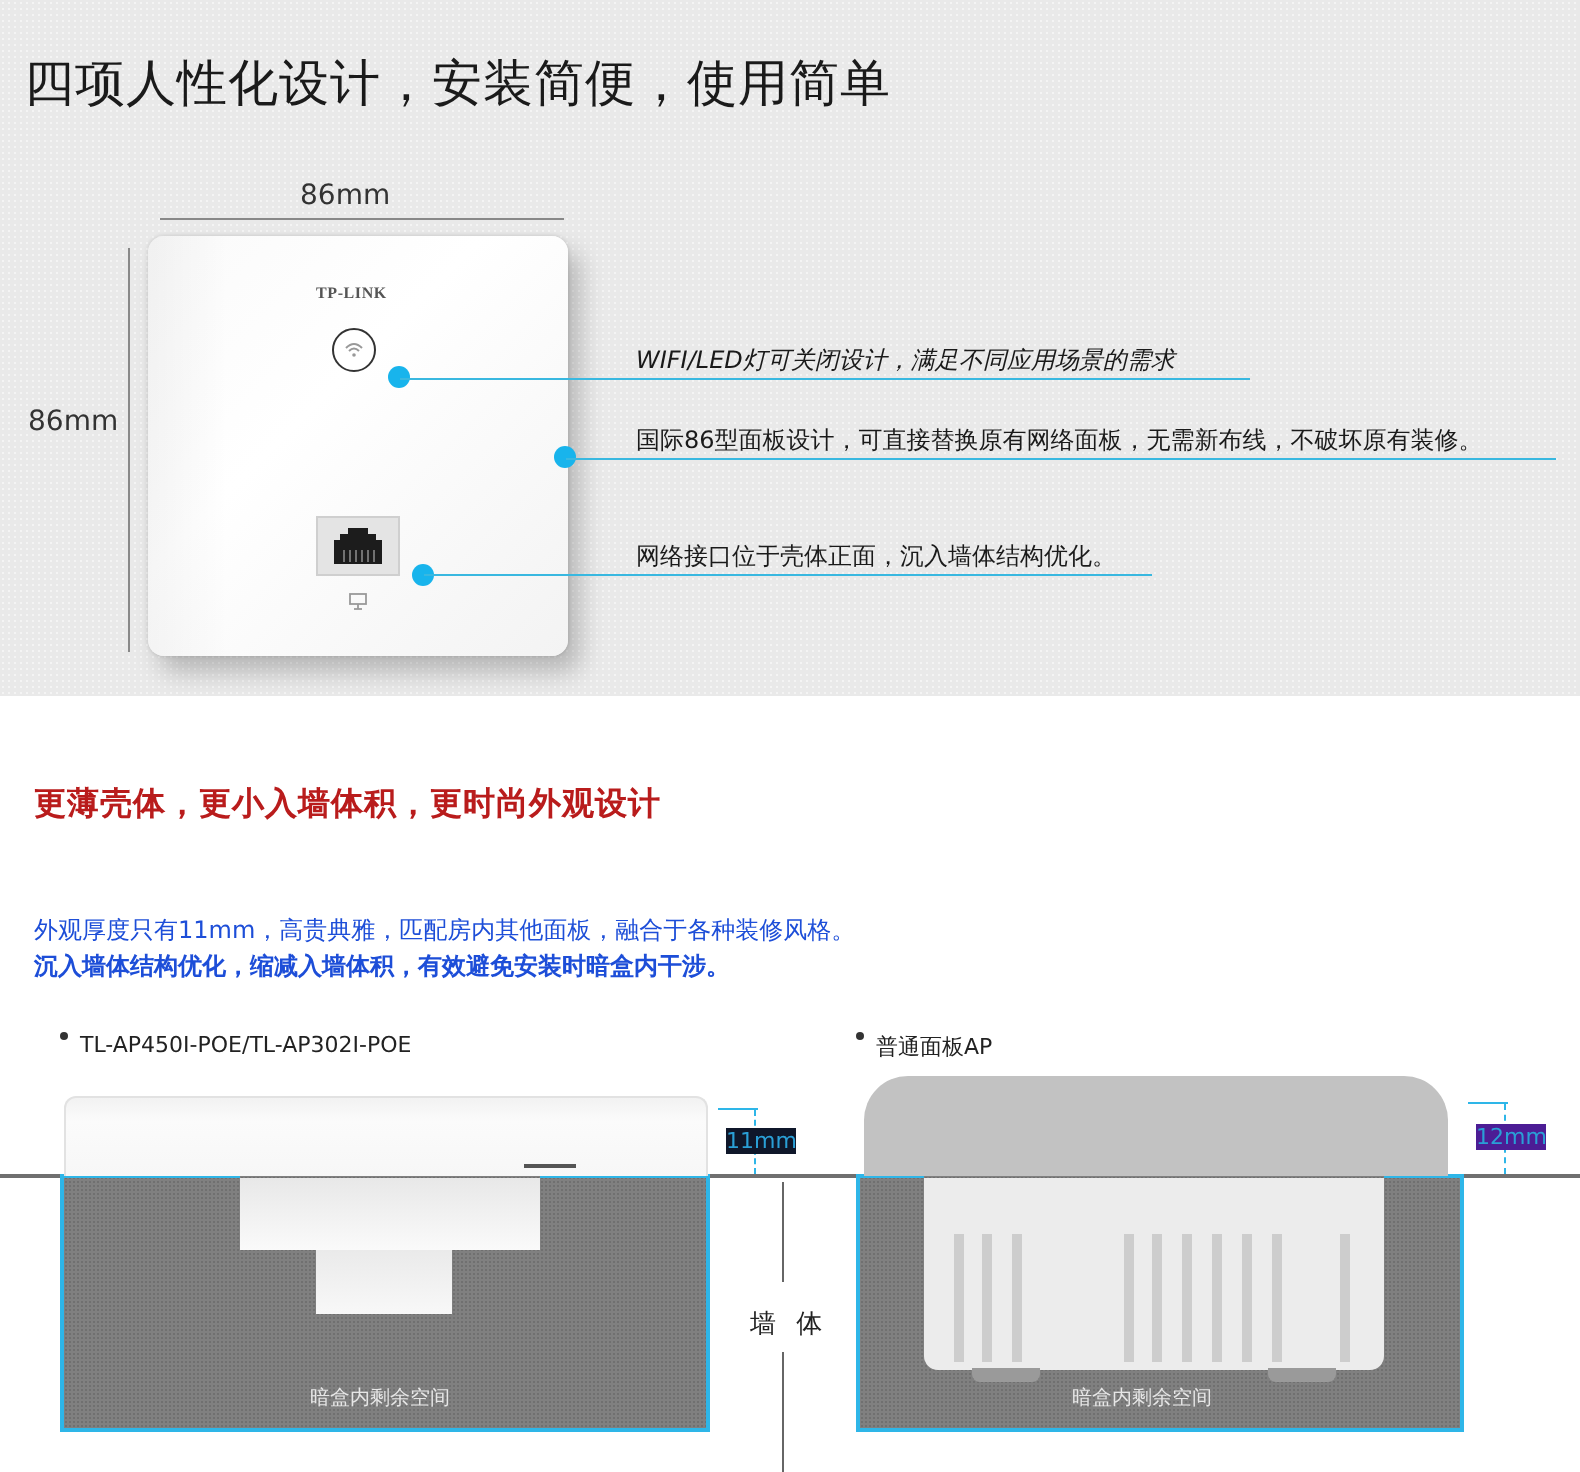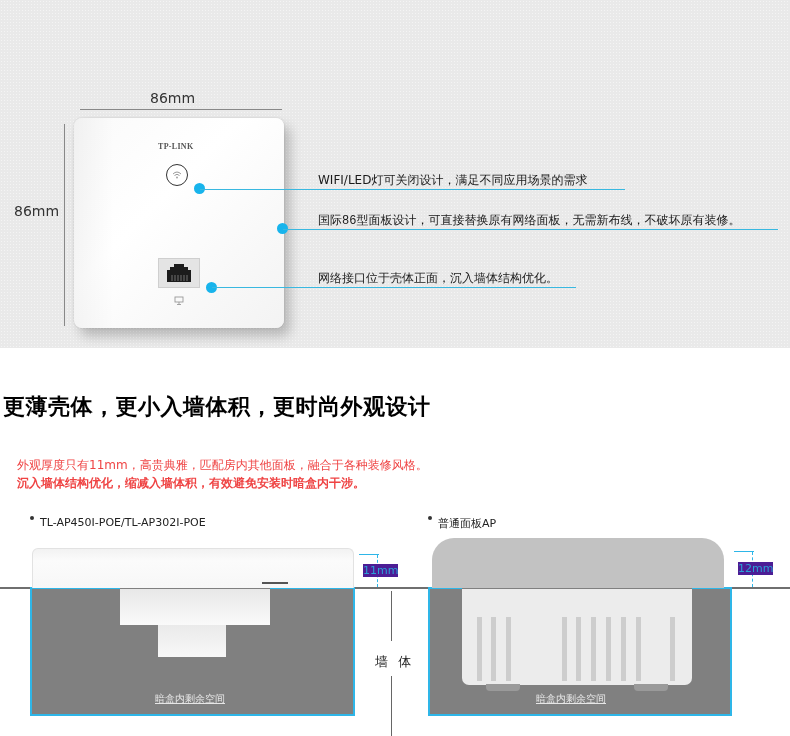--- a/index.html
+++ b/index.html
@@ -45,35 +45,35 @@
     background: #e4e4e4; border: 1px solid #cfcfcf;
     display: flex; align-items: center; justify-content: center;
   }
   .lan-icon { position: absolute; left: 174px; top: 296px; width: 10px; height: 10px; }
 
   .dot { position: absolute; width: 11px; height: 11px; border-radius: 50%; background: #18b4ec; }
   .leader { position: absolute; height: 1px; background: #39b8e0; }
   .callout { position: absolute; font-size: 12px; color: #1a1a1a; white-space: nowrap; }
 
   
-  .sec2-title { position: absolute; left: 3px; top: 392px; font-size: 22px; color: #000000; letter-spacing: 0.5px; }
-  .desc { position: absolute; left: 17px; font-size: 12px; color: #ef4444; }
+  .sec2-title { position: absolute; left: 17px; top: 392px; font-size: 16px; color: #b91c1c; letter-spacing: 0.5px; }
+  .desc { position: absolute; left: 17px; font-size: 12px; color: #1d4ed8; }
 
   .bullet-label { position: absolute; font-size: 11px; color: #222; display: flex; align-items: flex-start; gap: 6px; }
   .bullet-label .b { width: 4px; height: 4px; border-radius: 50%; background: #333; display: inline-block; }
 
   .floor { position: absolute; top: 587px; height: 2px; background: #6f6f6f; }
   .box {
     position: absolute; top: 588px; height: 128px; background: #808080;
     background-image: radial-gradient(rgba(0,0,0,0.12) 0.6px, transparent 0.7px);
     background-size: 2px 2px;
     border: 2px solid #2eb6e8; border-top: none;
   }
   .box-top-l, .box-top-r { position: absolute; top: 587px; height: 2px; background: #2eb6e8; }
-  .box-label { position: absolute; font-size: 10px; color: #e6e6e6; text-decoration: underline; }
+  .box-label { position: absolute; font-size: 10px; color: #e6e6e6; }
 
   .ap1-cover {
     position: absolute; left: 32px; top: 548px; width: 322px; height: 40px;
     background: linear-gradient(180deg, #f2f2f2 0%, #fbfbfb 30%, #f7f7f7 100%);
     border-radius: 6px 6px 0 0; border: 1px solid #e2e2e2; border-bottom: none;
   }
   .ap1-body1 { position: absolute; left: 120px; top: 589px; width: 150px; height: 36px; background: linear-gradient(180deg,#e8e8e8,#fafafa); }
   .ap1-body2 { position: absolute; left: 158px; top: 625px; width: 68px; height: 32px; background: linear-gradient(180deg,#eaeaea,#f8f8f8); }
   .ap1-clip { position: absolute; left: 262px; top: 582px; width: 26px; height: 2px; background: #555; }
 
@@ -89,20 +89,21 @@
   .meas-tick { position: absolute; height: 1px; width: 20px; background: #2eb6e8; }
   .meas-label { position: absolute; font-size: 11px; color: #2a9fd6; }
 
   .wall-line { position: absolute; left: 391px; width: 1px; background: #666; }
   .wall-label { position: absolute; left: 375px; top: 653px; font-size: 13px; color: #222; letter-spacing: 3px; }
 </style>
 </head>
 <body>
 
 <div class="sec1">
+  <h1 class="sec1-title">四项人性化设计，安装简便，使用简单</h1>
 
   <div class="dim-h-label">86mm</div>
   <div class="dim-h-line"></div>
   <div class="dim-v-label">86mm</div>
   <div class="dim-v-line"></div>
 
   <div class="panel">
     <div class="panel-shade"></div>
   </div>
   <div class="brand" style="left:158px;">TP-LINK</div>
@@ -127,25 +128,25 @@
       </svg>
   </div>
   <svg class="lan-icon" viewBox="0 0 10 10">
       <rect x="1" y="1" width="8" height="5" fill="none" stroke="#999" stroke-width="0.9"></rect>
       <line x1="5" y1="6" x2="5" y2="8.5" stroke="#999" stroke-width="0.9"></line>
       <line x1="3" y1="8.5" x2="7" y2="8.5" stroke="#999" stroke-width="0.9"></line>
     </svg>
 
   <div class="dot" style="left:194px;top:183px;"></div>
   <div class="leader" style="left:200px;top:189px;width:425px;"></div>
-  <div class="callout" style="left:318px;top:172px;">WIFI/LED灯可关闭设计，满足不同应用场景的需求</div>
+  <div class="callout" style="left:318px;top:172px;font-style:italic;">WIFI/LED灯可关闭设计，满足不同应用场景的需求</div>
 
   <div class="dot" style="left:277px;top:223px;"></div>
   <div class="leader" style="left:283px;top:229px;width:495px;"></div>
-  <div class="callout" style="left:318px;top:212px;font-family:Liberation Mono, monospace;">国际86型面板设计，可直接替换原有网络面板，无需新布线，不破坏原有装修。</div>
+  <div class="callout" style="left:318px;top:212px;">国际86型面板设计，可直接替换原有网络面板，无需新布线，不破坏原有装修。</div>
 
   <div class="dot" style="left:206px;top:282px;"></div>
   <div class="leader" style="left:212px;top:287px;width:364px;"></div>
   <div class="callout" style="left:318px;top:270px;">网络接口位于壳体正面，沉入墙体结构优化。</div>
 </div>
 
 <h2 class="sec2-title">更薄壳体，更小入墙体积，更时尚外观设计</h2>
 <p class="desc" style="top:457px;">外观厚度只有11mm，高贵典雅，匹配房内其他面板，融合于各种装修风格。</p>
 <p class="desc" style="top:475px;font-weight:bold;">沉入墙体结构优化，缩减入墙体积，有效避免安装时暗盒内干涉。</p>
 
@@ -164,21 +165,21 @@
 <div class="box-top-l" style="left:30px;width:90px;"></div>
 <div class="box-top-r" style="left:270px;width:85px;"></div>
 <div class="ap1-cover"></div>
 <div class="ap1-body1"></div>
 <div class="ap1-body2"></div>
 <div class="ap1-clip"></div>
 <div class="box-label" style="left:155px;top:692px;">暗盒内剩余空间</div>
 
 <div class="meas-tick" style="left:359px;top:554px;"></div>
 <div class="meas" style="left:377px;top:555px;height:32px;"></div>
-<div class="meas-label" style="left:363px;top:564px;background:#4c1d95;">11mm</div>
+<div class="meas-label" style="left:363px;top:564px;background:#0f172a;">11mm</div>
 
 <div class="wall-line" style="top:591px;height:50px;"></div>
 <div class="wall-label">墙 体</div>
 <div class="wall-line" style="top:676px;height:60px;"></div>
 
 <div class="box" style="left:428px;width:304px;"></div>
 <div class="box-top-l" style="left:428px;width:34px;"></div>
 <div class="box-top-r" style="left:692px;width:40px;"></div>
 <div class="ap2-cover"></div>
 <div class="ap2-body"></div>

